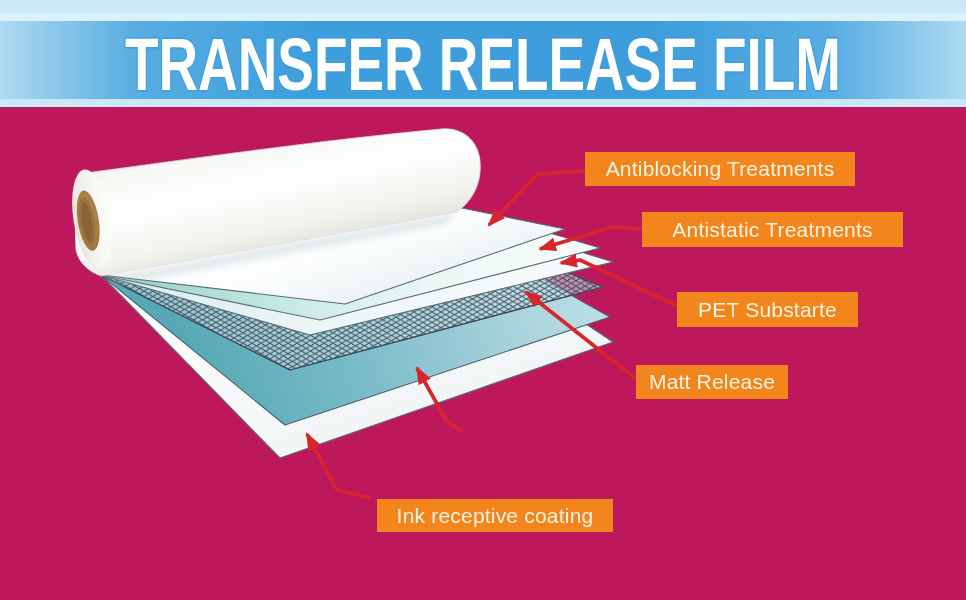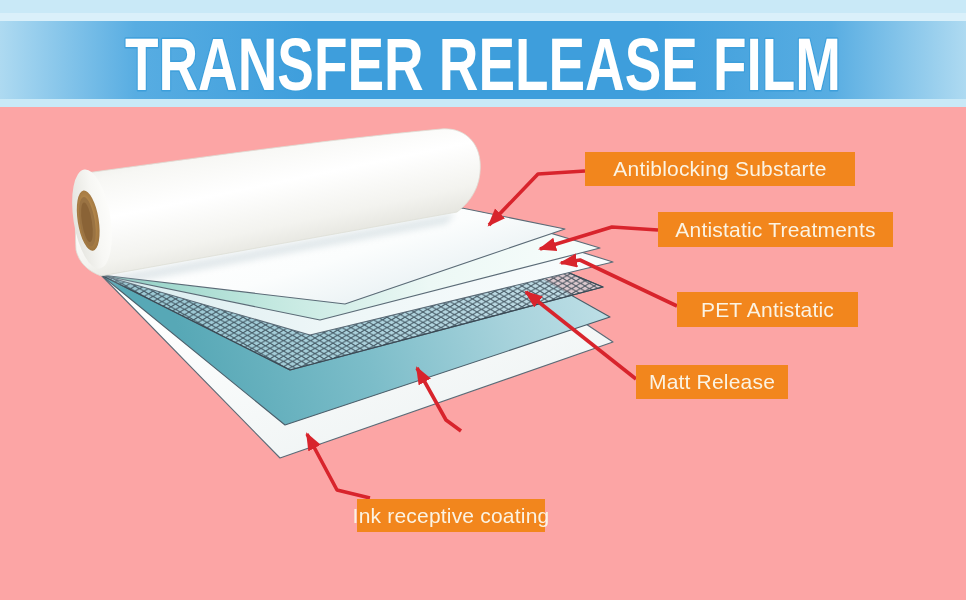--- a/index.html
+++ b/index.html
@@ -1,16 +1,16 @@
 <!DOCTYPE html>
 <html><head>
 <meta charset="utf-8">
 <style>
   html,body{margin:0;padding:0;background:#BFE3F4;}
-  .stage{position:relative;width:966px;height:600px;overflow:hidden;background:#fca5a5;
+  .stage{position:relative;width:966px;height:600px;overflow:hidden;background:#be185d;
          font-family:"Liberation Sans",sans-serif;}
   .strip{position:absolute;left:0;width:966px;}
   .strip-a{top:0;height:13px;background:#C9E9F7;}
   .strip-b{top:13px;height:8px;background:#DAF0FA;}
   .banner{position:absolute;left:0;top:21px;width:966px;height:78px;
           background:linear-gradient(90deg,#AEDAF1 0%,#58ADE2 14%,#3E9EDC 32%,#3E9EDC 68%,#58ADE2 86%,#AEDAF1 100%);}
   .strip-c{top:99px;height:8px;background:#C9E9F7;}
   .banner-svg{position:absolute;left:0;top:0;width:966px;height:120px;z-index:3;pointer-events:none;}
   .diagram-svg{position:absolute;left:0;top:0;width:966px;height:600px;z-index:1;}
   .layer-label{position:absolute;z-index:2;background:#F2861D;color:#FBF3E3;
@@ -116,18 +116,18 @@
     <g fill="none" stroke="#D8242C" stroke-width="3.6" stroke-linejoin="round">
       <polyline points="585,171 538,174 489,225" marker-end="url(#ah)"></polyline>
       <polyline points="658,230 612,227 540,249" marker-end="url(#ah)"></polyline>
       <polyline points="677,306 580,260 561,263" marker-end="url(#ah)"></polyline>
       <polyline points="636,379 526,292" marker-end="url(#ah)"></polyline>
       <polyline points="461,431 446,420 417,368" marker-end="url(#ah)"></polyline>
       <polyline points="370,498 337,490 307,434" marker-end="url(#ah)"></polyline>
     </g>
   </svg>
 
-  <div class="layer-label" style="left:585px;top:152px;width:270px;height:34px">Antiblocking Substarte</div>
-  <div class="layer-label" style="left:658px;top:212px;width:235px;height:35px">Antistatic Treatments</div>
-  <div class="layer-label" style="left:677px;top:292px;width:181px;height:35px">PET Antistatic</div>
+  <div class="layer-label" style="left:585px;top:152px;width:270px;height:34px">Antiblocking Treatments</div>
+  <div class="layer-label" style="left:642px;top:212px;width:261px;height:35px">Antistatic Treatments</div>
+  <div class="layer-label" style="left:677px;top:292px;width:181px;height:35px">PET Substarte</div>
   <div class="layer-label" style="left:636px;top:365px;width:152px;height:34px">Matt Release</div>
-  <div class="layer-label" style="left:357px;top:499px;width:188px;height:33px">Ink receptive coating</div>
+  <div class="layer-label" style="left:377px;top:499px;width:236px;height:33px">Ink receptive coating</div>
 </div>
 
 </body></html>

